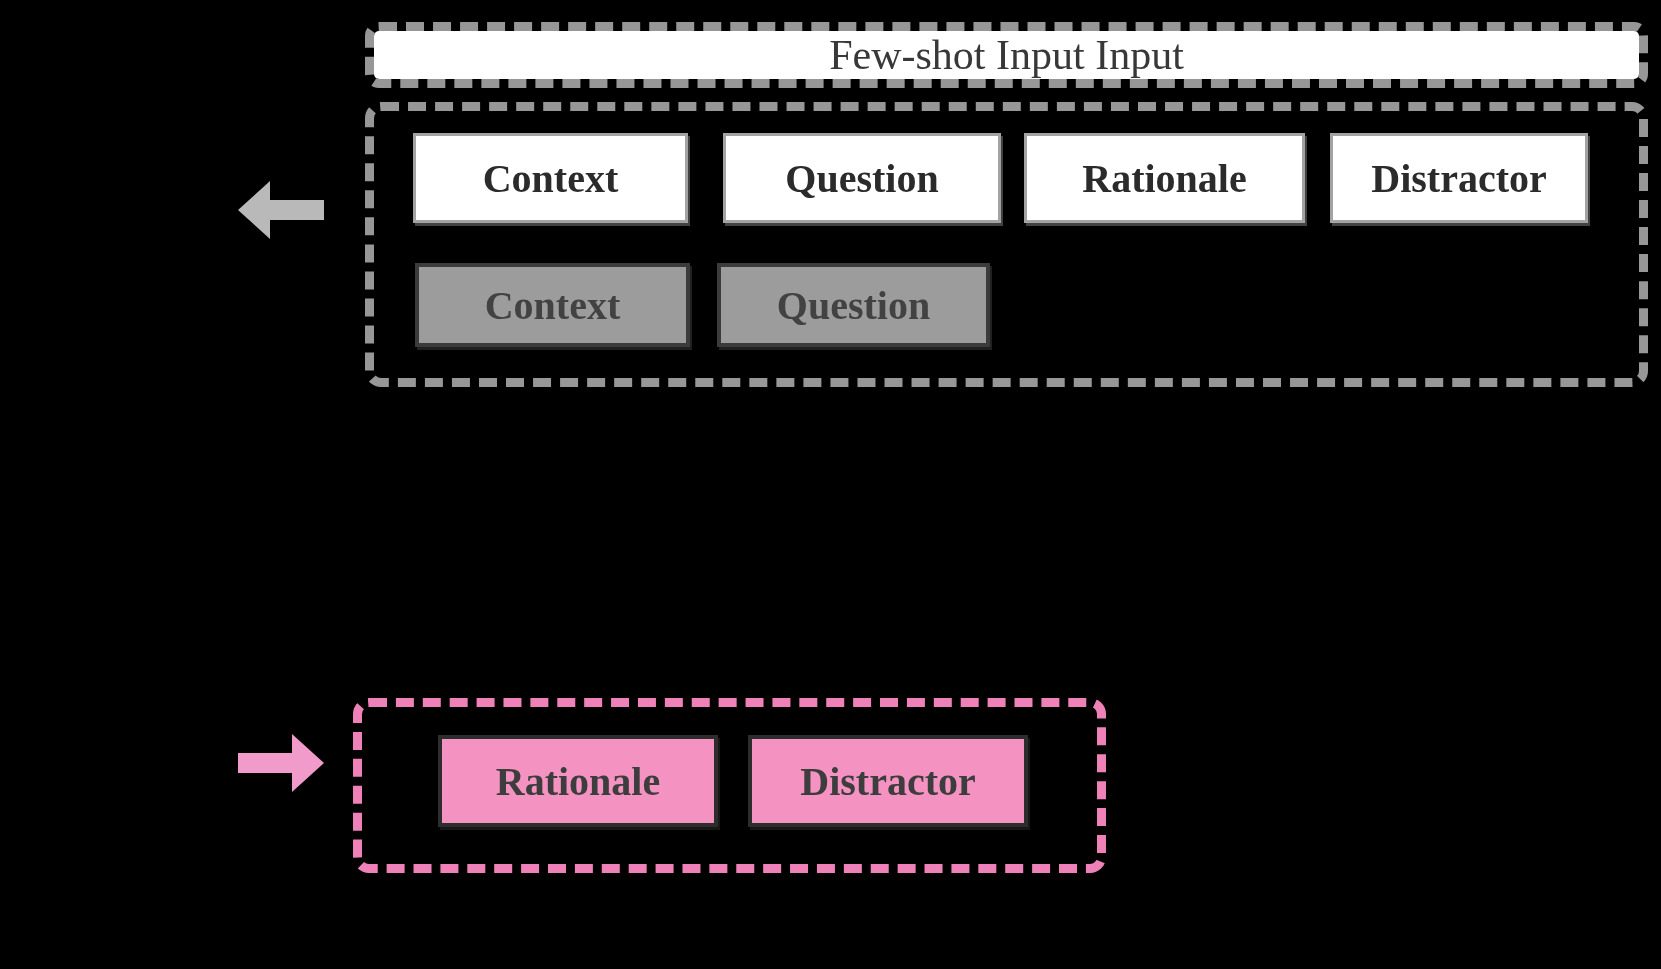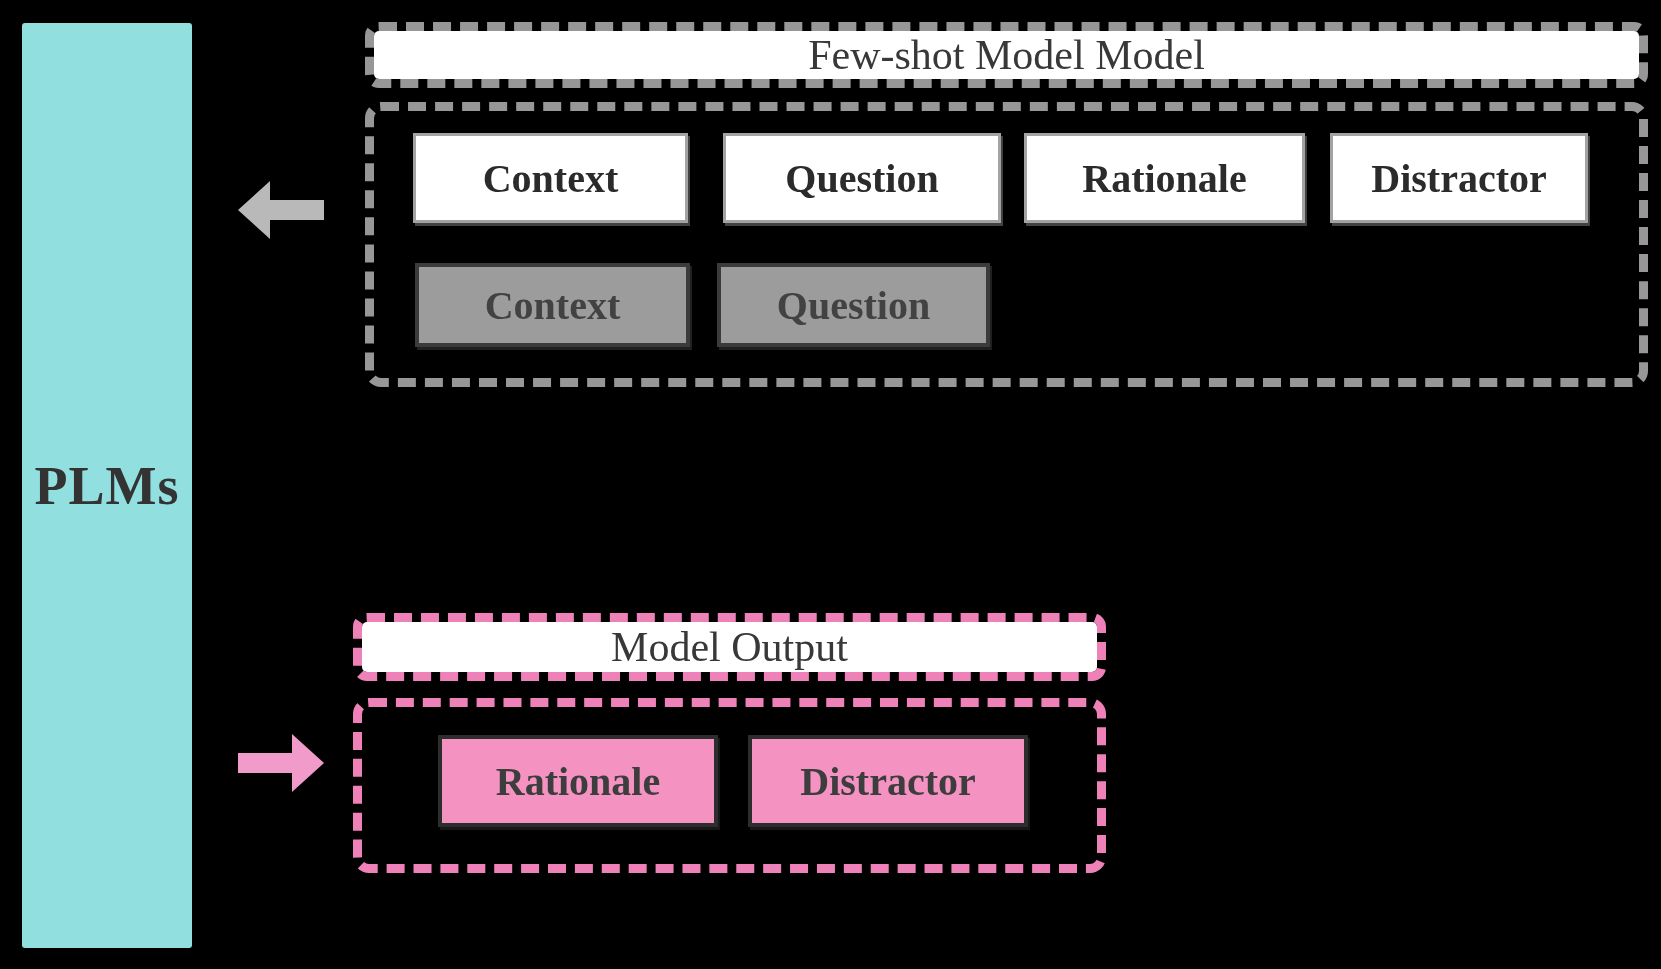--- a/index.html
+++ b/index.html
@@ -111,52 +111,46 @@
 
   
   .p-rat{left:438px;top:735px;width:280px;height:92px;}
   .p-dis{left:748px;top:735px;width:280px;height:92px;}
 </style>
 </head>
 <body>
 
 <div id="canvas">
 
-  <div class="plm-rect">
-    <span class="plm-label">PLMs</span>
-  </div>
 
   <div class="arrow arrow-gray">
     <svg viewBox="0 0 86 58" xmlns="http://www.w3.org/2000/svg" aria-hidden="true">
       <polygon fill="currentColor" points="0,29 32,0 32,19 86,19 86,39 32,39 32,58"></polygon>
     </svg>
   </div>
 
   <div class="arrow arrow-pink">
     <svg viewBox="0 0 86 58" xmlns="http://www.w3.org/2000/svg" aria-hidden="true">
       <polygon fill="currentColor" points="86,29 54,0 54,19 0,19 0,39 54,39 54,58"></polygon>
     </svg>
   </div>
 
   <div class="section-header input-header">
-    <span>Few-shot Model Model</span>
+    <span>Few-shot Input Input</span>
   </div>
 
   <div class="section-body input-body"></div>
 
   <div class="token token-white w-ctx">Context</div>
   <div class="token token-white w-q">Question</div>
   <div class="token token-white w-rat">Rationale</div>
   <div class="token token-white w-dis">Distractor</div>
 
   <div class="token token-gray g-ctx">Context</div>
   <div class="token token-gray g-q">Question</div>
 
-  <div class="section-header output-header">
-    <span>Model Output</span>
-  </div>
 
   <div class="section-body output-body"></div>
 
   <div class="token token-pink p-rat">Rationale</div>
   <div class="token token-pink p-dis">Distractor</div>
 
 </div>
 
 </body></html>

